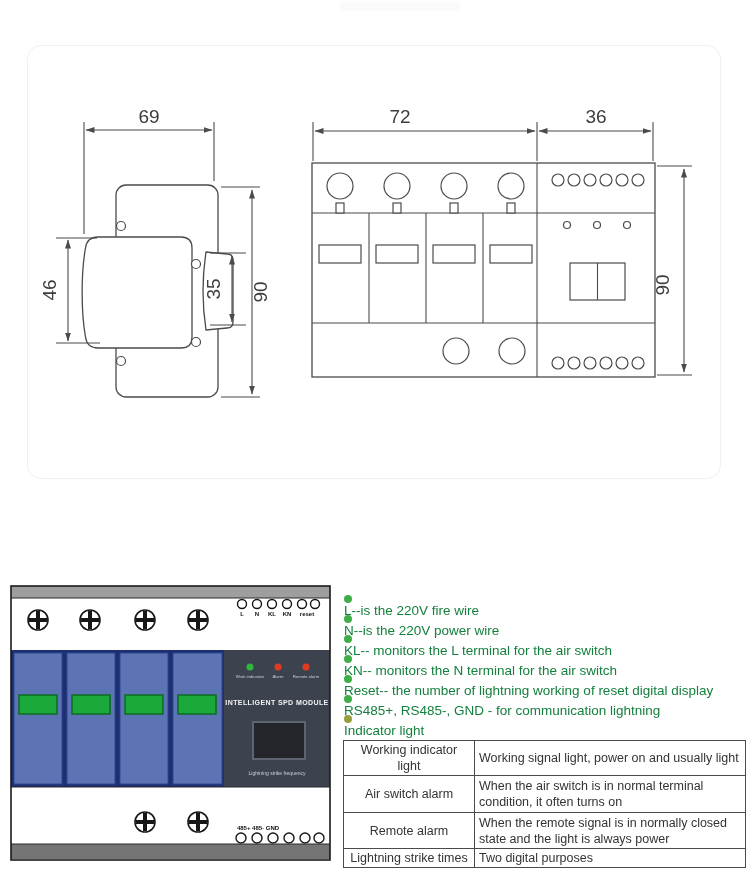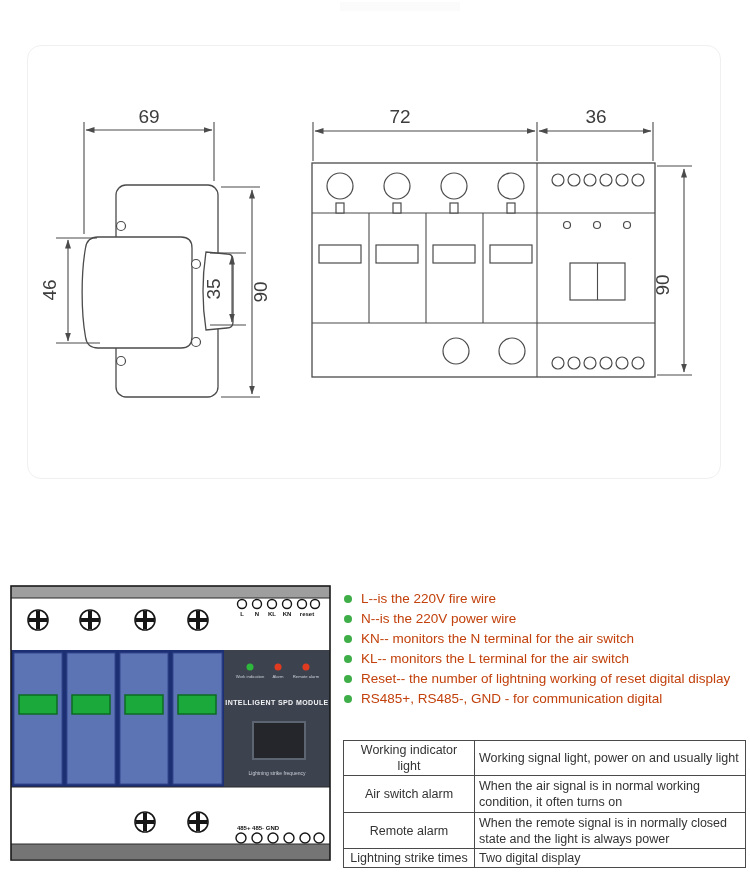--- a/index.html
+++ b/index.html
@@ -4,21 +4,21 @@
 <style>
   html,body{margin:0;padding:0;background:#fff;}
   .page{position:relative;width:750px;height:875px;background:#ffffff;overflow:hidden;
         font-family:"Liberation Sans",sans-serif;color:#2f2f2f;}
   .card{position:absolute;left:27px;top:45px;width:692px;height:432px;
         border:1px solid #f0f0f0;border-radius:14px;background:#fff;}
   .watermark{position:absolute;left:340px;top:2px;width:120px;height:9px;background:#fbfbfb;}
   svg.drawing{position:absolute;left:0;top:0;}
   svg.product{position:absolute;left:10px;top:583px;}
   .notes{position:absolute;left:344px;top:591px;width:400px;}
-  .note{display:flex;align-items:flex-start;height:20px;font-size:13.5px;color:#c2410c;}
+  .note{display:flex;align-items:flex-start;height:20px;font-size:13.5px;color:#15803d;flex-direction:column;}
   .note .dot{flex:0 0 auto;width:8px;height:8px;border-radius:50%;background:#3fae49;
              margin:4px 9px 0 0;}
   .note .dot.olive{background:#94a03c;}
   table.spec{position:absolute;left:343px;top:740px;width:403px;border-collapse:collapse;
              table-layout:fixed;font-size:12.5px;color:#333;border-radius:16px;}
   table.spec td{border:1px solid #4a4a4a;padding:1px 4px;line-height:16px;vertical-align:middle;}
   table.spec td.term{width:122px;text-align:center;}
   tr.h20{height:20px;} tr.h37{height:37px;} tr.h36{height:36px;} tr.h19{height:19px;}
   .dim{font-size:19px;fill:#3d3d3d;}
   .dln{stroke:#4b4b4b;stroke-width:1.1;fill:none;}
@@ -245,50 +245,54 @@
     <div class="note">
         <span class="dot"></span>
         <span>L--is the 220V fire wire</span>
       </div>
     <div class="note">
         <span class="dot"></span>
         <span>N--is the 220V power wire</span>
       </div>
     <div class="note">
         <span class="dot"></span>
+        <span>KL-- monitors the L terminal for the air switch</span>
+      </div>
+    <div class="note">
+        <span class="dot"></span>
         <span>KN-- monitors the N terminal for the air switch</span>
       </div>
     <div class="note">
         <span class="dot"></span>
-        <span>KL-- monitors the L terminal for the air switch</span>
-      </div>
-    <div class="note">
-        <span class="dot"></span>
         <span>Reset-- the number of lightning working of reset digital display</span>
       </div>
     <div class="note">
         <span class="dot"></span>
-        <span>RS485+, RS485-, GND - for communication digital</span>
+        <span>RS485+, RS485-, GND - for communication lightning</span>
+      </div>
+    <div class="note">
+        <span class="dot olive"></span>
+        <span>Indicator light</span>
       </div>
   </div>
 
   <table class="spec">
     <tbody>
       <tr class="h20">
         <td class="term">Working indicator light</td>
         <td>Working signal light, power on and usually light</td>
       </tr>
       <tr class="h37">
         <td class="term">Air switch alarm</td>
-        <td>When the air signal is in normal working condition, it often turns on</td>
+        <td>When the air switch is in normal terminal condition, it often turns on</td>
       </tr>
       <tr class="h36">
         <td class="term">Remote alarm</td>
         <td>When the remote signal is in normally closed state and the light is always power</td>
       </tr>
       <tr class="h19">
         <td class="term">Lightning strike times</td>
-        <td>Two digital display</td>
+        <td>Two digital purposes</td>
       </tr>
     </tbody>
   </table>
 
 </div>
 
 </body></html>

